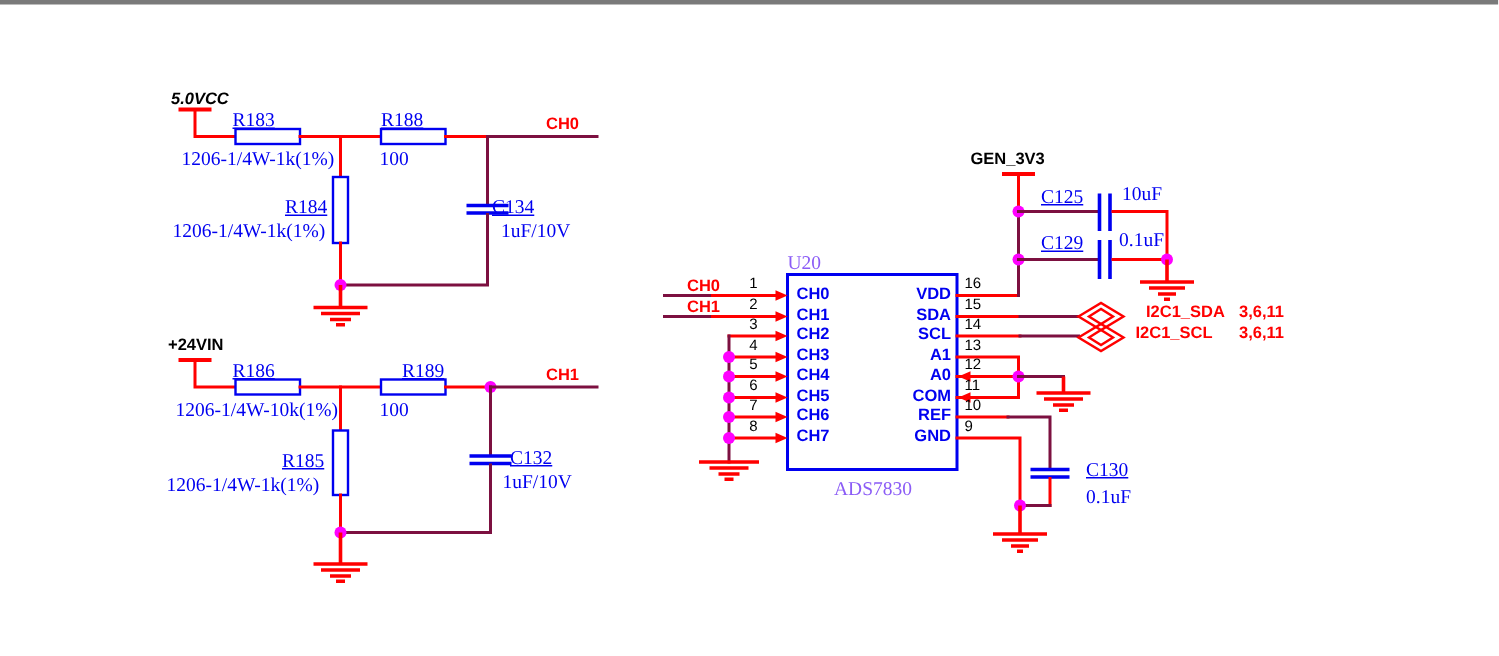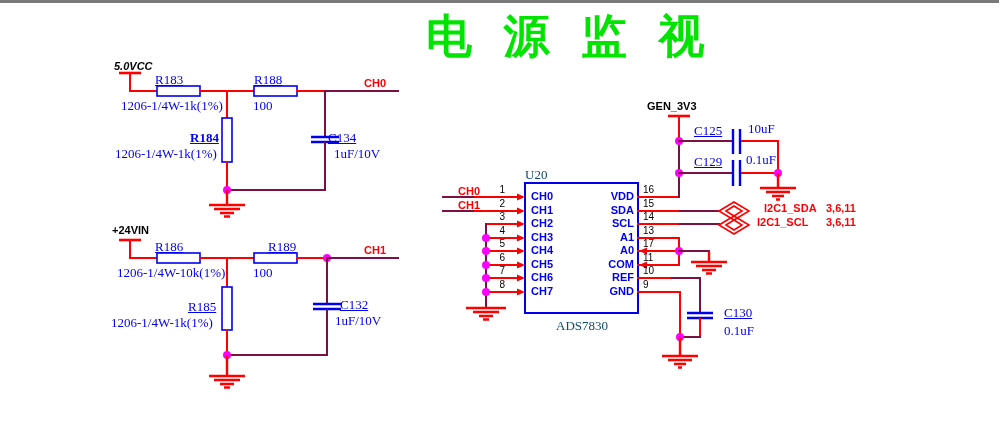--- a/index.html
+++ b/index.html
@@ -9,40 +9,39 @@
   .title{position:absolute;left:426px;top:12px;font-family:"Liberation Serif",serif;
          font-weight:bold;font-size:46px;line-height:50px;letter-spacing:10px;color:#00e400;white-space:nowrap;}
   svg.gfx{position:absolute;left:0;top:0;}
   .lbl{position:absolute;white-space:nowrap;line-height:1.1;}
   .t-ref{font-family:"Liberation Serif",serif;font-size:13px;color:#0000f0;text-decoration:underline;}
   .t-val{font-family:"Liberation Serif",serif;font-size:13px;color:#0000f0;}
   .t-net{font-family:"Liberation Sans",sans-serif;font-size:11px;font-weight:bold;color:#ff0000;}
   .t-pwr{font-family:"Liberation Sans",sans-serif;font-size:11px;font-weight:bold;color:#000000;}
   .t-pin{font-family:"Liberation Sans",sans-serif;font-size:11px;font-weight:bold;color:#0000f0;}
   .t-num{font-family:"Liberation Sans",sans-serif;font-size:10px;color:#000000;}
-  .t-chip{font-family:"Liberation Serif",serif;font-size:13px;color:#0c4a6e;}
+  .t-chip{font-family:"Liberation Serif",serif;font-size:13px;color:#8b5cf6;}
   .ra{text-align:right;}
   
   .wr{stroke:#ff0000;stroke-width:2;fill:none;stroke-linecap:square;}
   .wm{stroke:#7c1040;stroke-width:2;fill:none;stroke-linecap:square;}
   .cp{stroke:#0000f0;stroke-width:2.4;fill:none;stroke-linecap:butt;}
   .res{stroke:#0000f0;stroke-width:1.6;fill:#ffffff;}
   .chip{stroke:#0000f0;stroke-width:2;fill:#ffffff;}
   .gnd{stroke:#ff0000;stroke-width:2.4;fill:none;stroke-linecap:butt;}
   .pwr{stroke:#ff0000;stroke-width:2.6;fill:none;stroke-linecap:butt;}
   .dot{fill:#ff00ff;stroke:none;}
   .arr{fill:#ff0000;stroke:none;}
   .dia{stroke:#ff0000;stroke-width:1.6;fill:none;}
 </style>
 </head>
 <body>
 
 <div class="canvas">
   <div class="top-line"></div>
-  <div class="title">电 源 监 视</div>
 
   <svg class="gfx" width="999" height="437" viewBox="0 0 999 437">
 
     <g>
       <path class="pwr" d="M119 73 H141"></path>
       <path class="wr" d="M130 73 V91 M130 91 H157"></path>
       <rect class="res" x="157" y="86" width="43" height="10"></rect>
       <path class="wr" d="M200 91 H254"></path>
       <rect class="res" x="254" y="86" width="43" height="10"></rect>
       <path class="wr" d="M297 91 H325"></path>
@@ -143,21 +142,21 @@
       <polygon class="dia" points="726,225 734,220 742,225 734,230"></polygon>
     </g>
   </svg>
 
   <div class="lbl t-pwr" style="left:114px;top:60px;font-style:italic;">5.0VCC</div>
   <div class="lbl t-ref" style="left:155px;top:73px;">R183</div>
   <div class="lbl t-val" style="left:121px;top:99px;">1206-1/4W-1k(1%)</div>
   <div class="lbl t-ref" style="left:254px;top:73px;">R188</div>
   <div class="lbl t-val" style="left:253px;top:99px;">100</div>
   <div class="lbl t-net" style="left:364px;top:77px;">CH0</div>
-  <div class="lbl t-ref" style="left:190px;top:131px;font-weight:bold;">R184</div>
+  <div class="lbl t-ref" style="left:190px;top:131px;">R184</div>
   <div class="lbl t-val" style="left:115px;top:147px;">1206-1/4W-1k(1%)</div>
   <div class="lbl t-ref" style="left:328px;top:131px;">C134</div>
   <div class="lbl t-val" style="left:334px;top:147px;">1uF/10V</div>
 
   <div class="lbl t-pwr" style="left:112px;top:224px;">+24VIN</div>
   <div class="lbl t-ref" style="left:155px;top:240px;">R186</div>
   <div class="lbl t-val" style="left:117px;top:266px;">1206-1/4W-10k(1%)</div>
   <div class="lbl t-ref" style="left:268px;top:240px;">R189</div>
   <div class="lbl t-val" style="left:253px;top:266px;">100</div>
   <div class="lbl t-net" style="left:364px;top:244px;">CH1</div>
@@ -195,21 +194,21 @@
   <div class="lbl t-num ra" style="left:489px;top:225px;width:16px;">4</div>
   <div class="lbl t-num ra" style="left:489px;top:238px;width:16px;">5</div>
   <div class="lbl t-num ra" style="left:489px;top:252px;width:16px;">6</div>
   <div class="lbl t-num ra" style="left:489px;top:265px;width:16px;">7</div>
   <div class="lbl t-num ra" style="left:489px;top:279px;width:16px;">8</div>
 
   <div class="lbl t-num" style="left:643px;top:184px;">16</div>
   <div class="lbl t-num" style="left:643px;top:198px;text-align:center;">15</div>
   <div class="lbl t-num" style="left:643px;top:211px;">14</div>
   <div class="lbl t-num" style="left:643px;top:225px;">13</div>
-  <div class="lbl t-num" style="left:643px;top:238px;">17</div>
+  <div class="lbl t-num" style="left:643px;top:238px;">12</div>
   <div class="lbl t-num" style="left:643px;top:252px;">11</div>
   <div class="lbl t-num" style="left:643px;top:265px;">10</div>
   <div class="lbl t-num" style="left:643px;top:279px;">9</div>
 
   <div class="lbl t-pwr" style="left:647px;top:100px;">GEN_3V3</div>
   <div class="lbl t-ref" style="left:694px;top:124px;">C125</div>
   <div class="lbl t-val" style="left:748px;top:122px;">10uF</div>
   <div class="lbl t-ref" style="left:694px;top:155px;">C129</div>
   <div class="lbl t-val" style="left:746px;top:153px;">0.1uF</div>
 

